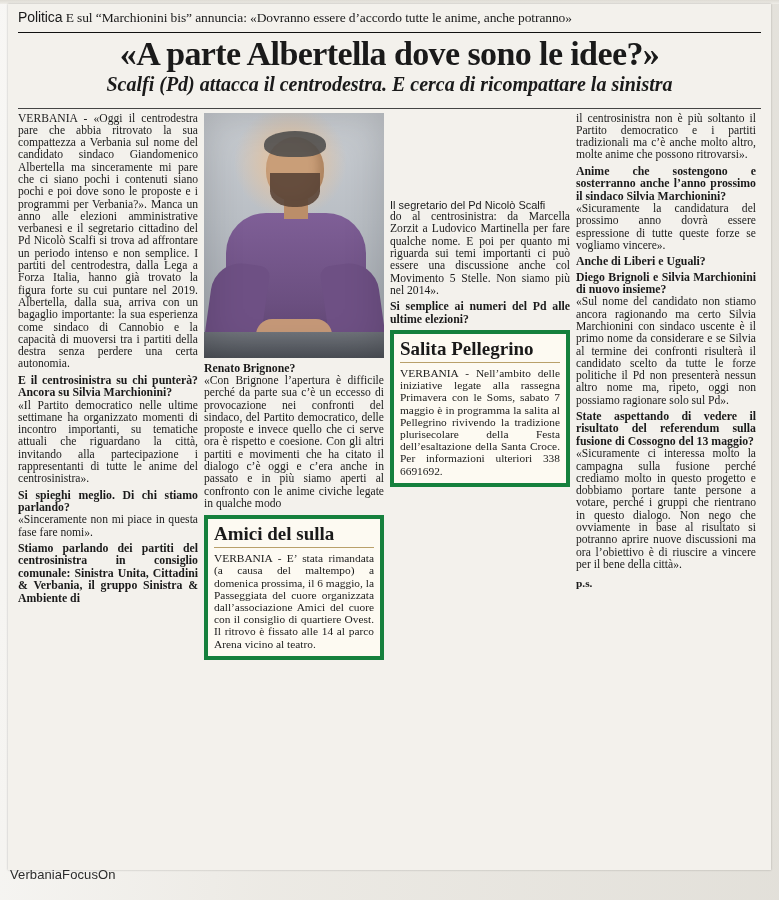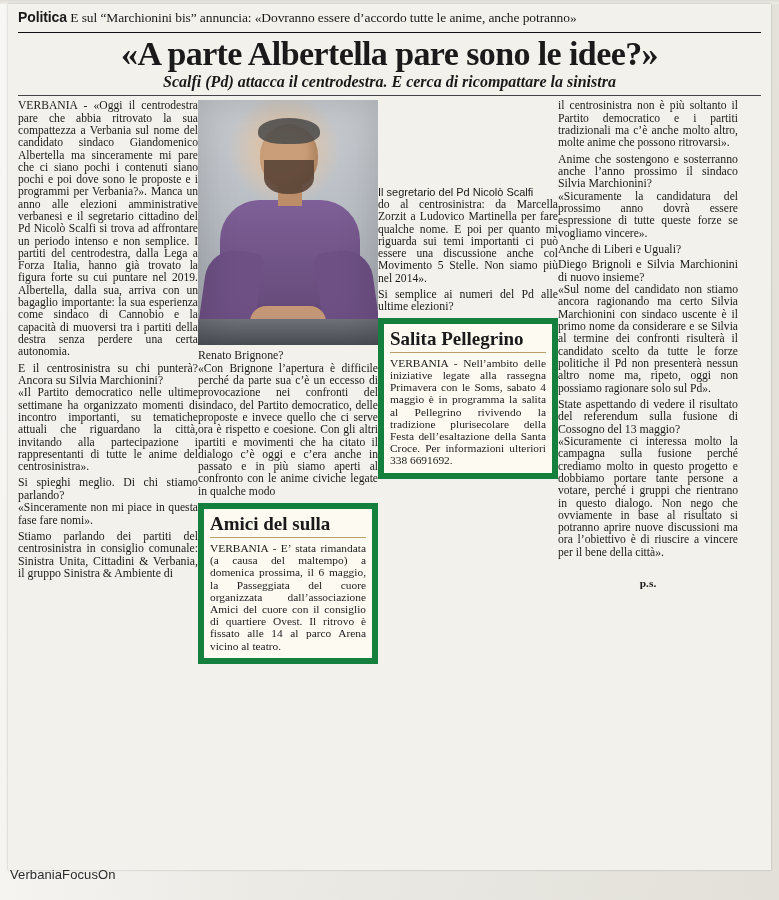--- a/index.html
+++ b/index.html
@@ -27,69 +27,69 @@
   
   .kicker{
     font-size:13.5px;
     line-height:1.1;
     padding-bottom:4px;
     white-space:nowrap;
     letter-spacing:-0.1px;
   }
   .kicker .section{
     font-family:"Liberation Sans", sans-serif;
-    font-weight:bold;
+    font-weight:normal;
     font-size:14px;
   }
   .rule{border:0;border-top:1.5px solid #111;margin:2px 0 4px 0;}
   .rule-thin{border:0;border-top:1px solid #444;margin:3px 0 4px 0;}
 
   
   .headline{
     font-family:"Liberation Serif", serif;
     font-weight:bold;
     font-size:34px;
     line-height:1.02;
     letter-spacing:-0.6px;
     text-align:center;
     margin:3px 0 2px 0;
     white-space:nowrap;
   }
   .subhead{
     font-style:italic;
     font-weight:bold;
-    font-size:16px;
+    font-size:20px;
     line-height:1.05;
     text-align:center;
-    margin:2px 0 5px 0;
+    margin:2px 0 13px 0;
     white-space:nowrap;
   }
 
   
   .cols{
     display:flex;
-    gap:0;
+    gap:6px;
     margin-top:4px;
   }
   .col{width:179px;}
   .col.c1{width:180px;}
   .col.c2{width:180px;}
   .col.c3{width:180px;}
   .col.c4{width:180px;}
   p.body{
     font-size:11.6px;
     line-height:12.3px;
     text-align:justify;
     margin:0 0 0 0;
     text-indent:0;
     hyphens:auto;
     -webkit-hyphens:auto;
   }
   .q{
-    font-weight:normal;
+    font-weight:bold;
     font-size:11.8px;
     line-height:12.4px;
     margin:3px 0 1px 0;
     text-align:justify;
   }
 
   
   .photo-wrap{
     position:relative;
     width:180px;height:245px;
@@ -149,43 +149,43 @@
   
   .cap-col{
     width:180px;
     font-family:"Liberation Sans", sans-serif;
     font-size:11px;line-height:12.6px;
     padding-top:86px;
   }
 
   
   .box{
-    border:6px solid #15803d;
+    border:4px solid #15803d;
     background:#fdfaf2;
     padding:4px 6px 6px 6px;
     margin-top:5px;
     box-sizing:border-box;
   }
   .box-title{
     font-family:"Liberation Serif", serif;
     font-weight:bold;
     font-size:19px;
     line-height:20px;
     margin:1px 0 3px 0;
     white-space:nowrap;
   }
   .box-rule{border:0;border-top:1px solid #b9a06a;margin:2px 0 4px 0;}
   .box p{
     font-size:11.4px;line-height:12.2px;text-align:justify;margin:0;
   }
   .sign{
-    text-align:center;
+    text-align:left;
     font-size:11.4px;
     font-weight:bold;
-    margin-top:18px;
+    margin-top:6px;
   }
   
   .watermark{
     position:absolute;
     left:10px;bottom:18px;
     font-family:"Liberation Sans", sans-serif;
     font-size:13px;
     color:#2b2b2b;
     letter-spacing:0.1px;
   }
@@ -201,21 +201,21 @@
   <div class="topbar-shade"></div>
 
   <div class="sheet">
 
     <div class="kicker">
       <span class="section">Politica</span>
       <span>E sul “Marchionini bis” annuncia: «Dovranno essere d’accordo tutte le anime, anche potranno»</span>
     </div>
     <hr class="rule">
 
-    <h1 class="headline">«A parte Albertella pare sono le idee?»</h1>
+    <h1 class="headline">«A parte Albertella dove sono le idee?»</h1>
     <h2 class="subhead">Scalfi (Pd) attacca il centrodestra. E cerca di ricompattare la sinistra</h2>
     <hr class="rule-thin">
 
     <div class="cols">
 
       <div class="col c1">
         <p class="body">VERBANIA - «Oggi il centrodestra pare che abbia ritrovato la sua compattezza a Verbania sul nome del candidato sindaco Giandomenico Albertella ma sinceramente mi pare che ci siano pochi i contenuti siano pochi e poi dove sono le proposte e i programmi per Verbania?». Manca un anno alle elezioni amministrative verbanesi e il segretario cittadino del Pd Nicolò Scalfi si trova ad affrontare un periodo intenso e non semplice. I partiti del centrodestra, dalla Lega a Forza Italia, hanno già trovato la figura forte su cui puntare nel 2019. Albertella, dalla sua, arriva con un bagaglio importante: la sua esperienza come sindaco di Cannobio e la capacità di muoversi tra i partiti della destra senza perdere una certa autonomia.</p>
         <p class="q">E il centrosinistra su chi punterà? Ancora su Silvia Marchionini?</p>
         <p class="body">«Il Partito democratico nelle ultime settimane ha organizzato momenti di incontro importanti, su tematiche attuali che riguardano la città, invitando alla partecipazione i rappresentanti di tutte le anime del centrosinistra».</p>
         <p class="q">Si spieghi meglio. Di chi stiamo parlando?</p>
@@ -249,21 +249,21 @@
       </div>
 
       <div class="col c3">
         <div class="cap-col">Il segretario del Pd Nicolò Scalfi</div>
         <p class="body">do al centrosinistra: da Marcella Zorzit a Ludovico Martinella per fare qualche nome. E poi per quanto mi riguarda sui temi importanti ci può essere una discussione anche col Movimento 5 Stelle. Non siamo più nel 2014».</p>
         <p class="q">Si semplice ai numeri del Pd alle ultime elezioni?</p>
 
         <div class="box">
           <div class="box-title">Salita Pellegrino</div>
           <hr class="box-rule">
-          <p>VERBANIA - Nell’ambito delle iniziative legate alla rassegna Primavera con le Soms, sabato 4 maggio è in programma la salita al Pellegrino rivivendo la tradizione plurisecolare della Festa dell’esaltazione della Santa Croce. Per informazioni ulteriori 338 6691692.</p>
+          <p>VERBANIA - Nell’ambito delle iniziative legate alla rassegna Primavera con le Soms, sabato 7 maggio è in programma la salita al Pellegrino rivivendo la tradizione plurisecolare della Festa dell’esaltazione della Santa Croce. Per informazioni ulteriori 338 6691692.</p>
         </div>
       </div>
 
       <div class="col c4">
         <p class="body">il centrosinistra non è più soltanto il Partito democratico e i partiti tradizionali ma c’è anche molto altro, molte anime che possono ritrovarsi».</p>
         <p class="q">Anime che sostengono e sosterranno anche l’anno prossimo il sindaco Silvia Marchionini?</p>
         <p class="body">«Sicuramente la candidatura del prossimo anno dovrà essere espressione di tutte queste forze se vogliamo vincere».</p>
         <p class="q">Anche di Liberi e Uguali?</p>
         <p class="q">Diego Brignoli e Silvia Marchionini di nuovo insieme?</p>
         <p class="body">«Sul nome del candidato non stiamo ancora ragionando ma certo Silvia Marchionini con sindaco uscente è il primo nome da considerare e se Silvia al termine dei confronti risulterà il candidato scelto da tutte le forze politiche il Pd non presenterà nessun altro nome ma, ripeto, oggi non possiamo ragionare solo sul Pd».</p>

